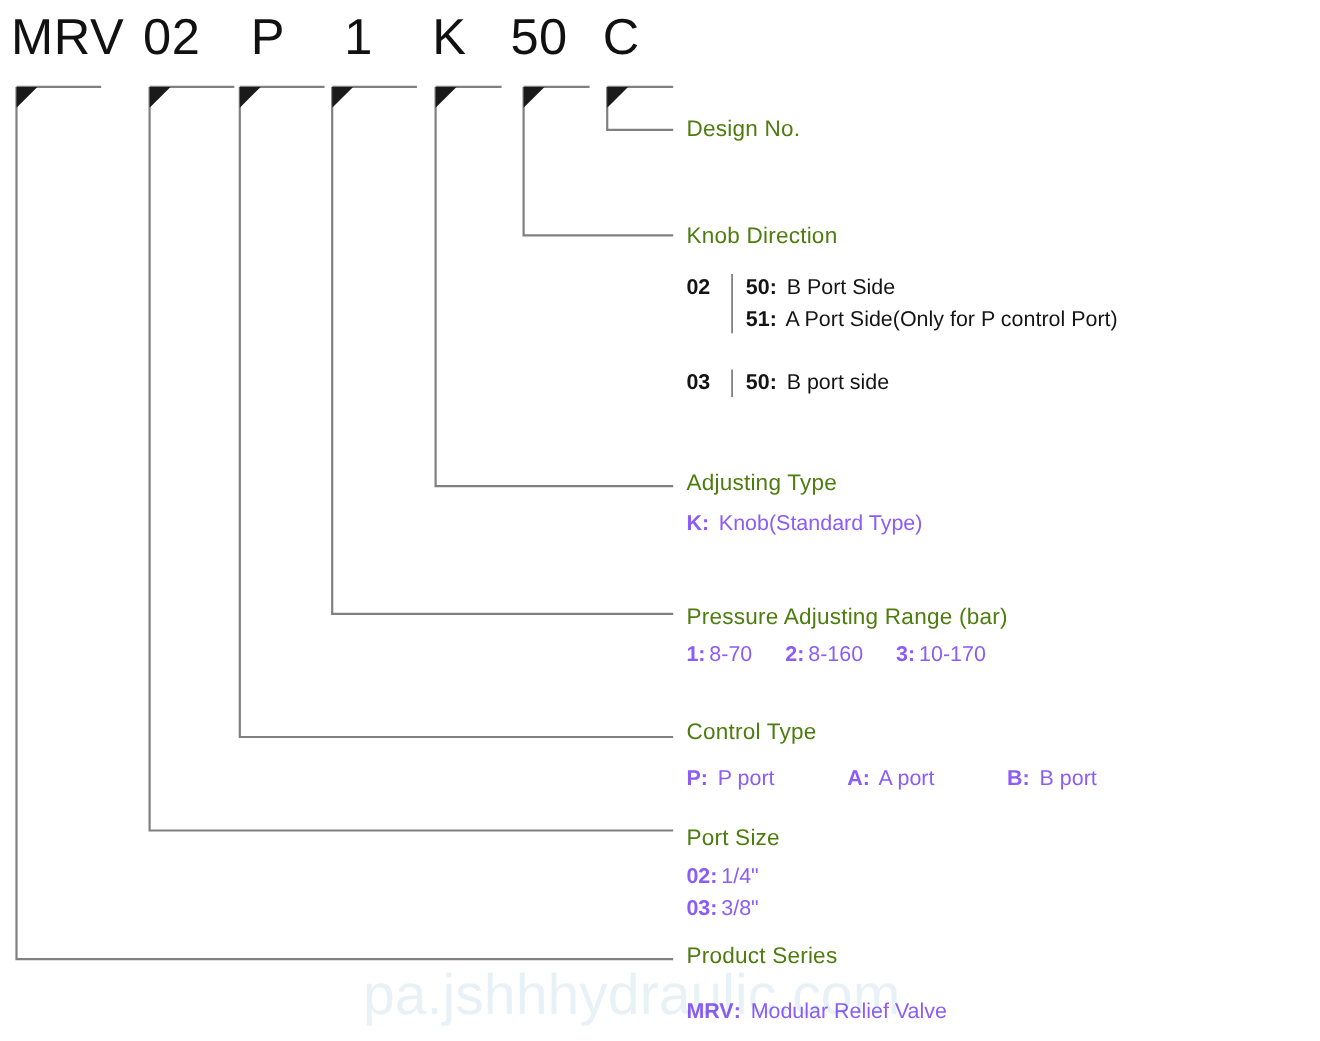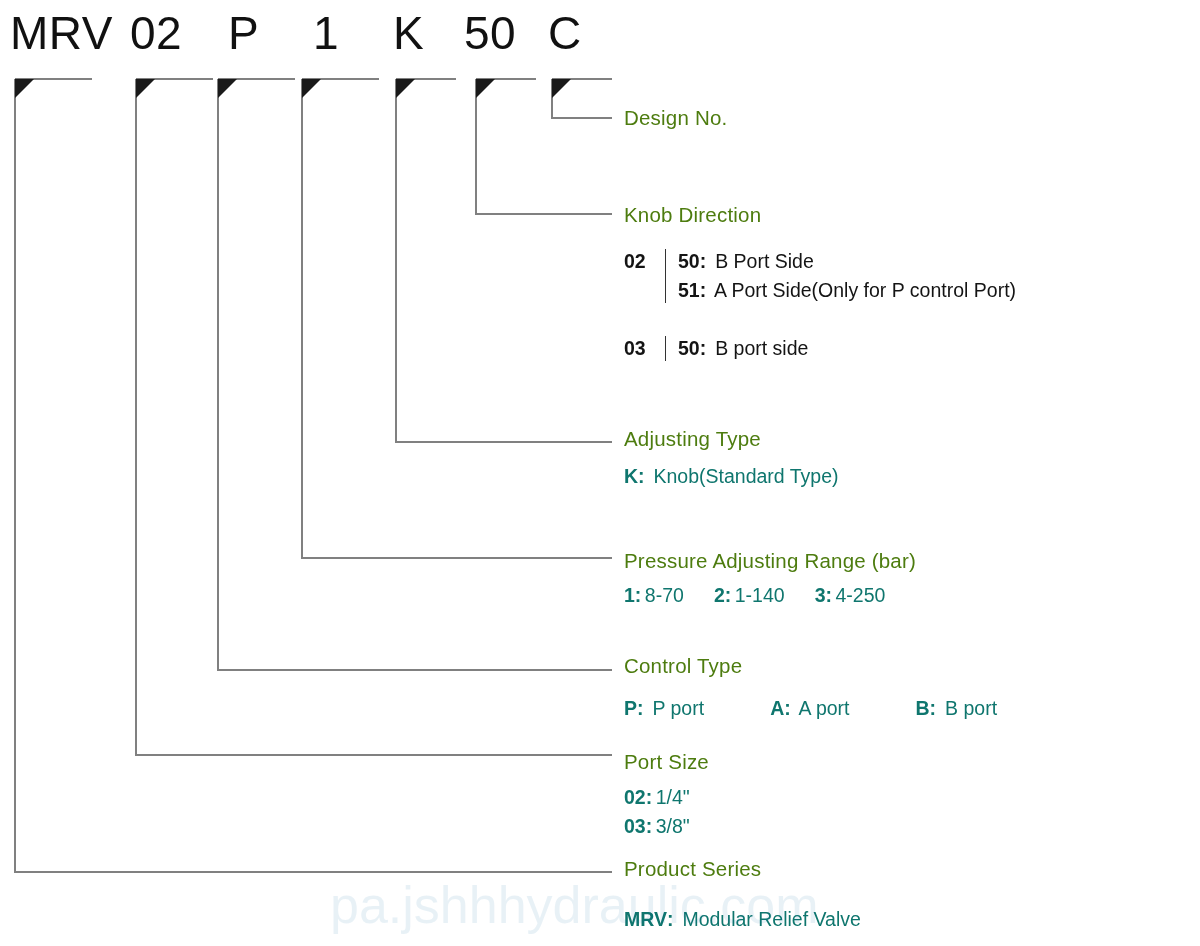--- a/index.html
+++ b/index.html
@@ -21,21 +21,21 @@
   
   #brackets{position:absolute;left:0;top:0;width:1200px;height:946px;}
 
   
   .block{position:absolute;left:624px;}
   .heading{
     color:#4d7c0f;font-size:20.5px;line-height:24px;
     font-weight:400;white-space:nowrap;letter-spacing:.2px;
   }
   .detail{
-    font-size:19.5px;line-height:25px;color:#0f766e;
+    font-size:19.5px;line-height:25px;color:#8b5cf6;
     white-space:nowrap;margin-top:5px;
   }
   .detail b{font-weight:700;}
   .sep{display:inline-block;width:10px;}
   .gap{display:inline-block;width:30px;}
 
   
   .kd-group{display:flex;align-items:flex-start;margin-top:8px;}
   .kd-code{
     font-size:19.5px;font-weight:700;line-height:29px;
@@ -148,21 +148,21 @@
   <div class="block" style="top:427px">
     <div class="heading">Adjusting Type</div>
     <div class="detail" style="margin-top:13px">
       <b>K</b><b class="sep">:</b> <span>Knob(Standard Type)</span>
     </div>
   </div>
 
   <div class="block" style="top:549px">
     <div class="heading">Pressure Adjusting Range (bar)</div>
     <div class="detail" style="margin-top:10px">
-      <b>1</b><b class="sep">:</b><span>8-70</span><span class="gap"></span><b>2</b><b class="sep">:</b><span>1-140</span><span class="gap"></span><b>3</b><b class="sep">:</b><span>4-250</span>
+      <b>1</b><b class="sep">:</b><span>8-70</span><span class="gap"></span><b>2</b><b class="sep">:</b><span>8-160</span><span class="gap"></span><b>3</b><b class="sep">:</b><span>10-170</span>
     </div>
   </div>
 
   <div class="block" style="top:654px">
     <div class="heading">Control Type</div>
     <div class="detail" style="margin-top:18px">
       <b>P</b><b class="sep">:</b> <span>P port</span><span class="gap" style="width:66px"></span><b>A</b><b class="sep">:</b> <span>A port</span><span class="gap" style="width:66px"></span><b>B</b><b class="sep">:</b> <span>B port</span>
     </div>
   </div>
 

